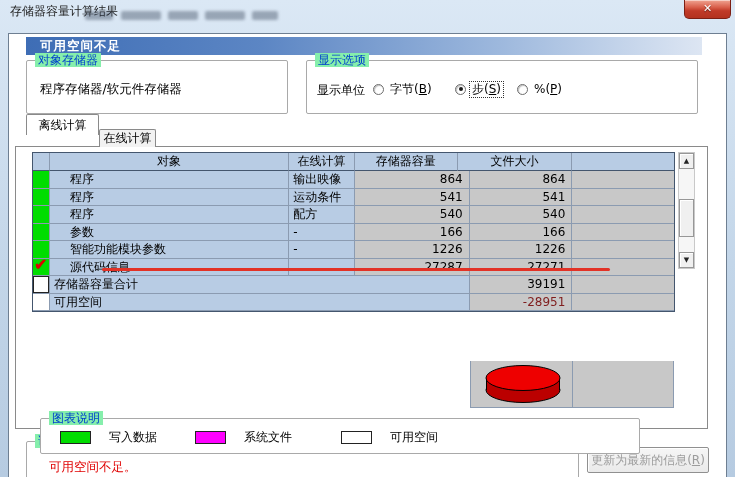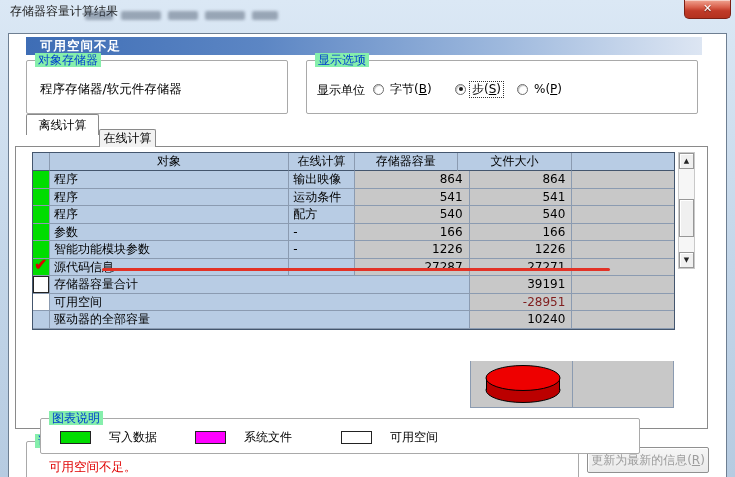--- a/index.html
+++ b/index.html
@@ -58,21 +58,21 @@
   .tab-panel { position:absolute; left:6px; top:112px; width:693px; height:283px;
     background:#fff; border:1px solid #8a8a8a; z-index:2; }
 
   
   .tbl { position:absolute; left:16px; top:5px; width:643px; border:1px solid #44566e; background:#c8c8c8; }
   .tr { display:flex; height:17.5px; }
   .tr.hdr { height:18px; }
   .td { border-right:1px solid #8b9bb1; border-bottom:1px solid #8b9bb1;
     overflow:hidden; white-space:nowrap; line-height:16.5px; position:relative; }
   .hdr .td { background:#b8cce4; text-align:center; border-bottom:1px solid #44566e; }
-  .c0{width:17px}.c1{width:240px;background:#b8cce4;padding-left:4px}
+  .c0{width:17px}.c1{width:240px;background:#b8cce4;padding-left:20px}
   .c2{width:66px;background:#b8cce4;padding-left:4px}
   .c3{width:115px}.c4{width:103px}.c5{width:102px;border-right:none}
   .num{background:#c8c8c8;text-align:right;padding-right:6px}
   .c0{background:#b8cce4}
   .merged{width:421px;background:#b8cce4;padding-left:4px}
   .sw { position:absolute; inset:0; }
   .sw-green{background:#00dd00}
   .sw-white{background:#ffffff}
   .sw-outlined{background:#ffffff;border:1.5px solid #222;margin:0;}
   .check-icon { position:absolute; left:1px; top:-2px; color:#e20000; font-size:16px;
@@ -249,26 +249,20 @@
           <div class="td c5"></div>
         </div>
         <div class="tr">
           <div class="td c0">
               <div class="sw sw-white"></div>
             </div>
           <div class="td merged">可用空间</div>
           <div class="td c4 num neg">-28951</div>
           <div class="td c5"></div>
         </div>
-        <div class="tr">
-          <div class="td c0"></div>
-          <div class="td merged">驱动器的全部容量</div>
-          <div class="td c4 num">10240</div>
-          <div class="td c5"></div>
-        </div>
       </div>
 
       <div class="chart-cell cc-left">
         <svg class="disc-svg" width="80" height="40" viewBox="0 0 80 40">
           <ellipse cx="40" cy="25" rx="37" ry="12.5" stroke="#000" stroke-width="1" fill="#bb0000"></ellipse>
           <rect x="3" y="13" width="74" height="12" fill="#bb0000"></rect>
           <line x1="3.5" y1="13" x2="3.5" y2="25" stroke="#000" stroke-width="1"></line>
           <line x1="76.5" y1="13" x2="76.5" y2="25" stroke="#000" stroke-width="1"></line>
           <ellipse cx="40" cy="13" rx="37" ry="12.5" stroke="#000" stroke-width="1" fill="#ee0000"></ellipse>
         </svg>

